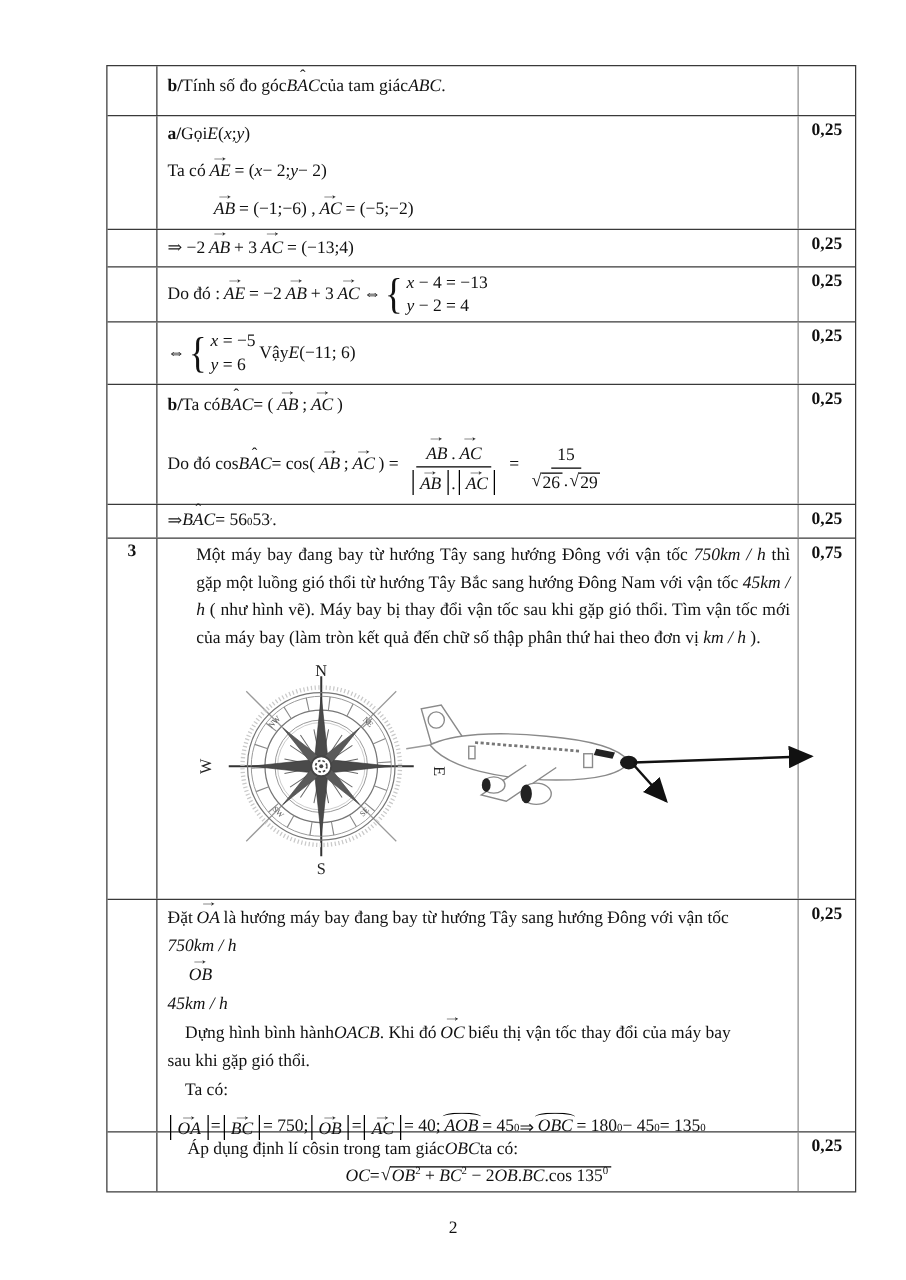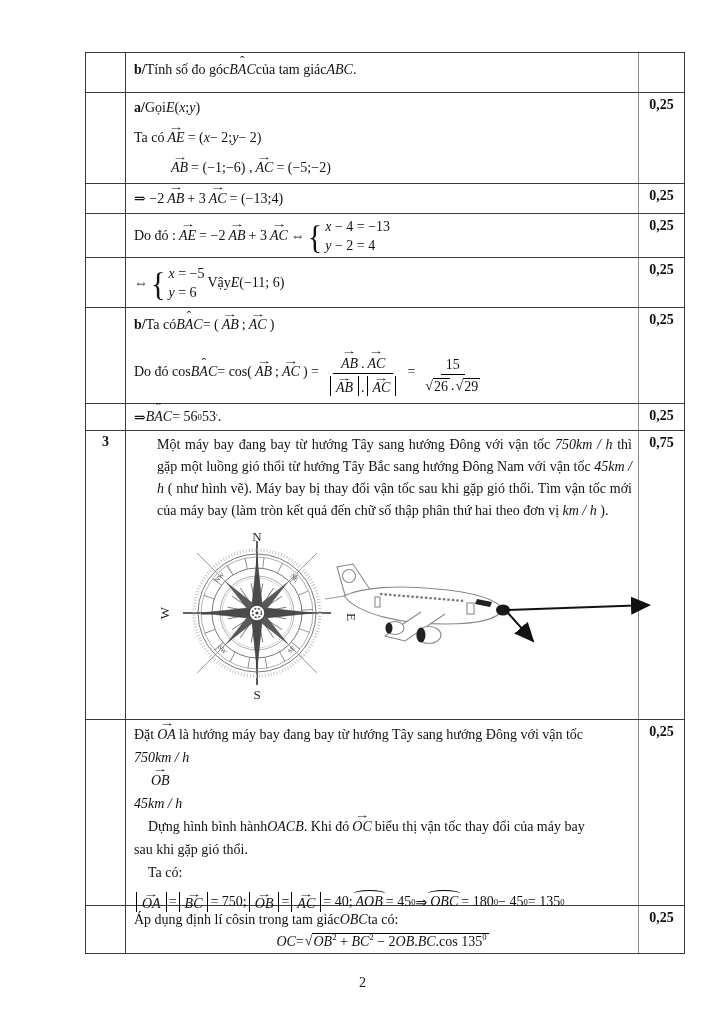--- a/index.html
+++ b/index.html
@@ -9,21 +9,21 @@
     font-size:14px;
   }
   .page{position:absolute;inset:0;background:#fff;overflow:hidden;}
 
   
   .answer-table{
     position:absolute;left:85px;top:52px;width:600px;
     border:1px solid #3a3a3a;box-sizing:border-box;background:#fff;
   }
   .trow{display:flex;border-bottom:1px solid #3a3a3a;box-sizing:border-box;}
-  .trow:last-child{border-bottom:none;}
+  .trow:last-child{border-bottom:none;gap:16px;}
   .cno{flex:0 0 40px;width:40px;border-right:1px solid #3a3a3a;box-sizing:border-box;
        font-weight:bold;text-align:center;padding-top:3px;}
   .cmain{flex:1;min-width:0;padding:0 6px 0 8px;box-sizing:border-box;position:relative;}
   .cscore{flex:0 0 46px;width:46px;border-left:1px solid #8d8d8d;box-sizing:border-box;
           font-weight:bold;text-align:center;padding-top:4px;}
 
   .ln{display:flex;align-items:center;white-space:nowrap;}
 
   
   .mt{font-style:normal;}

